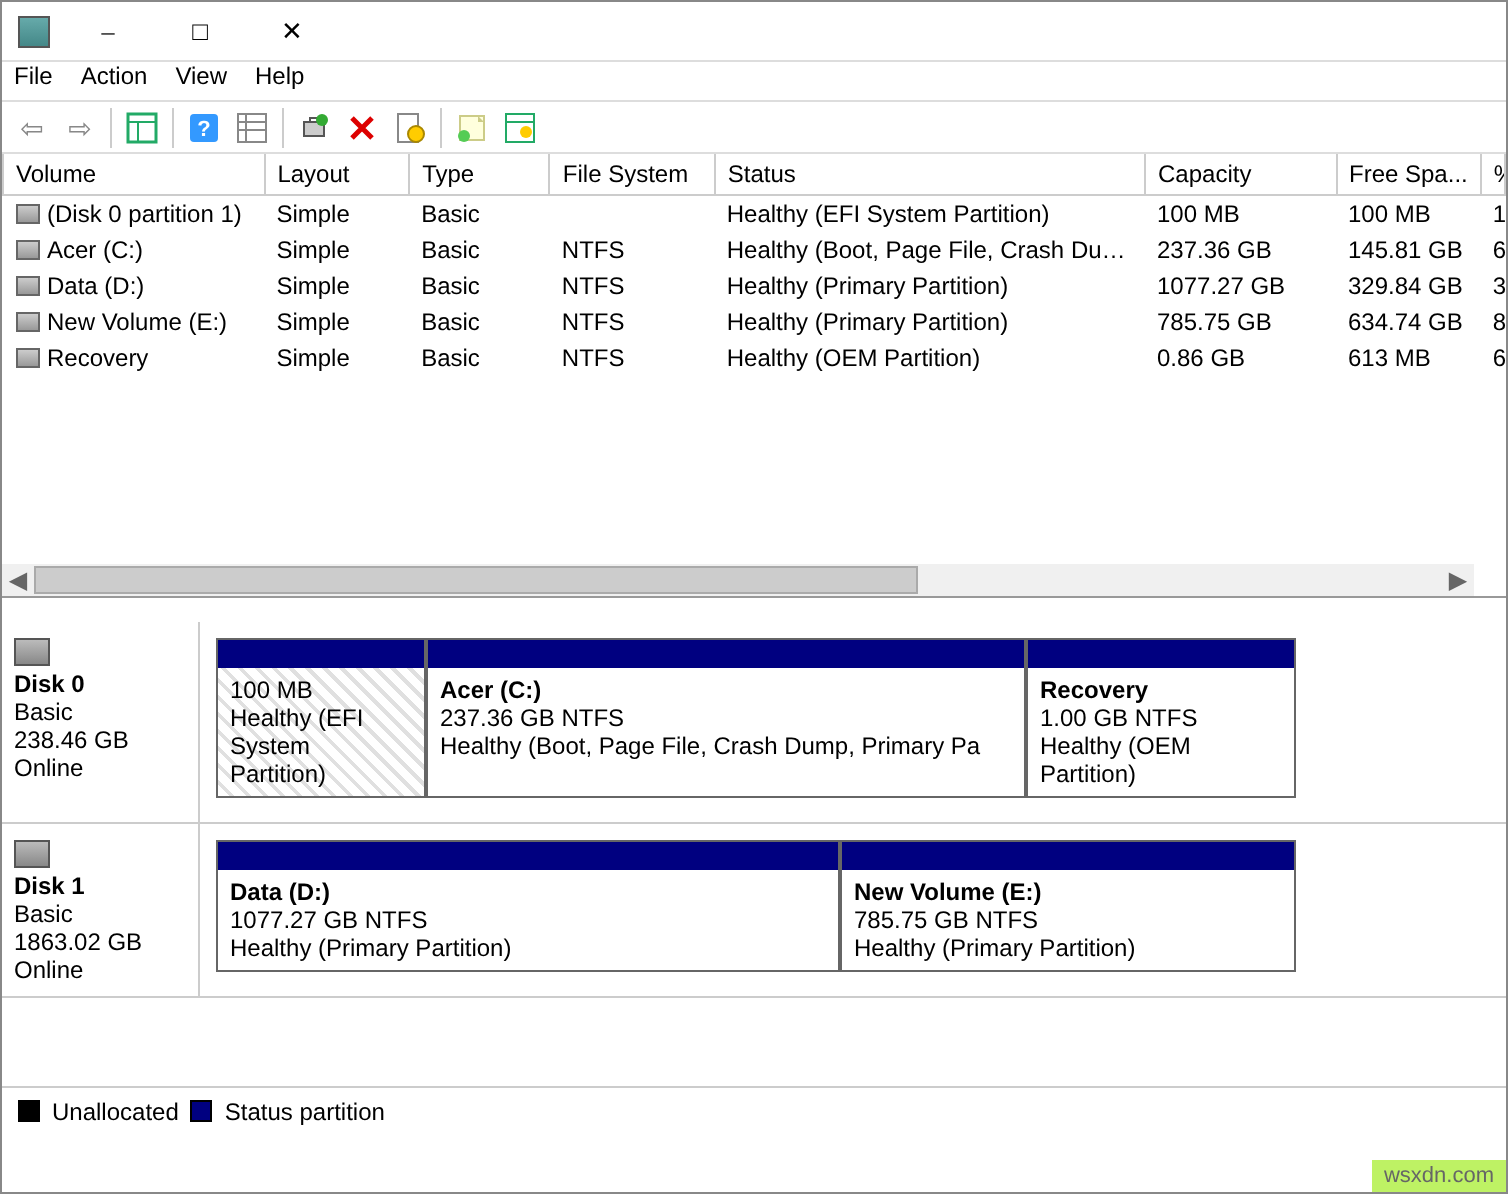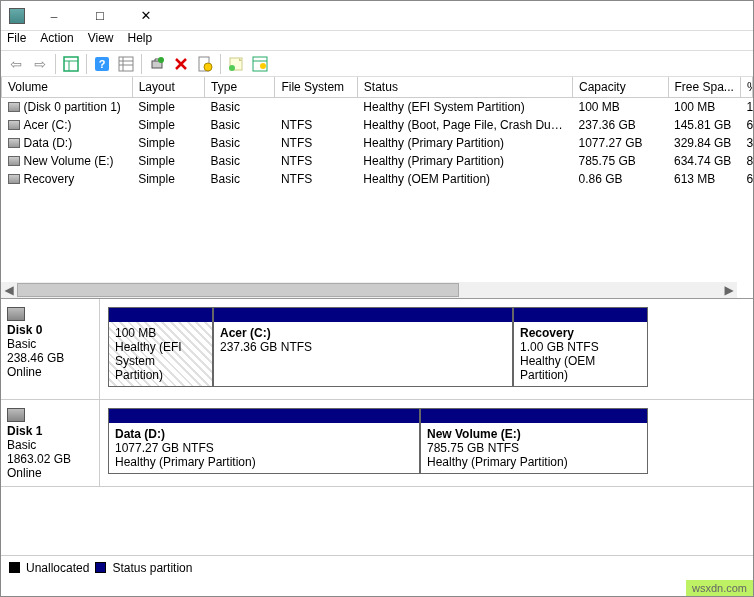--- a/index.html
+++ b/index.html
@@ -16,32 +16,32 @@
 .toolbar .sep { width: 1px; height: 20px; background: #ccc; margin: 0 2px; }
 .toolbar svg { width: 16px; height: 16px; }
 .table-wrap { height: 222px; overflow: hidden; border-bottom: 1px solid #999; position: relative; }
 .grid { width: 100%; border-collapse: collapse; table-layout: fixed; }
 .grid th { text-align: left; font-weight: normal; background: #fff; border: 1px solid #ccc; border-top: none; padding: 2px 6px; height: 20px; font-size: 12px; white-space: nowrap; overflow: hidden; }
 .grid td { padding: 2px 6px; font-size: 12px; white-space: nowrap; overflow: hidden; text-overflow: ellipsis; }
 .vol-icon { display: inline-block; width: 12px; height: 10px; background: linear-gradient(#ccc,#999); border: 1px solid #666; margin-right: 4px; vertical-align: middle; }
 .scroll-h { position: absolute; bottom: 0; left: 0; right: 16px; height: 16px; background: #f0f0f0; display: flex; align-items: center; }
 .scroll-h .thumb { height: 14px; background: #ccc; border: 1px solid #aaa; }
 .scroll-h .arrow { width: 16px; text-align: center; color: #666; }
-.disk-pane { overflow: auto; }
+.disk-pane { overflow: auto; margin-top: 12px; }
 .disk-row { display: flex; border-bottom: 1px solid #ccc; background: #fff; }
 .disk-label { width: 99px; padding: 8px 6px 4px 6px; font-size: 12px; border-right: 1px solid #ccc; background: #fff; display: flex; flex-direction: column; }
 .disk-label .dicon { width: 18px; height: 14px; background: linear-gradient(#bbb,#888); border: 1px solid #555; margin-bottom: 2px; display: inline-block; }
 .disk-label b { font-weight: bold; }
 .disk-parts { flex: 1; padding: 8px 8px 12px 8px; display: flex; gap: 0; }
 .part { border: 1px solid #666; margin-right: 0; display: flex; flex-direction: column; font-size: 12px; overflow: hidden; }
 .part .stripe { height: 14px; background: #000080; }
 .part .body { padding: 4px 6px; flex: 1; }
 .part .body b { font-weight: bold; }
 .part.efi .body { background: repeating-linear-gradient(45deg, #fff, #fff 4px, #e0e0e0 4px, #e0e0e0 6px); }
-.legend { display: flex; align-items: center; gap: 6px; padding: 4px 8px; border-top: 1px solid #ccc; font-size: 12px; height: 24px; margin-top: 24px; }
+.legend { display: flex; align-items: center; gap: 6px; padding: 4px 8px; border-top: 1px solid #ccc; font-size: 12px; height: 24px; }
 .legend .sw { width: 11px; height: 11px; display: inline-block; border: 1px solid #000; }
 .footer { position: absolute; bottom: 0; right: 0; font-size: 11px; color: #666; padding: 2px 6px; background: #bef264; }
 </style>
 </head>
 <body>
 
 <div class="titlebar">
   <span class="icon"></span>
   <div class="btn">–</div>
   <div class="btn">□</div>
@@ -211,21 +211,21 @@
         <span>238.46 GB</span>
         <span>Online</span>
       </div>
       <div class="disk-parts">
         <div class="part efi" style="width: 105px;">
           <div class="stripe"></div>
           <div class="body"><span>100 MB</span><br><span>Healthy (EFI System Partition)</span></div>
         </div>
         <div class="part" style="width: 300px;">
           <div class="stripe"></div>
-          <div class="body"><b>Acer  (C:)</b><br><span>237.36 GB NTFS</span><br></div>
+          <div class="body"><b>Acer  (C:)</b><br><span>237.36 GB NTFS</span><br><span>Healthy (Boot, Page File, Crash Dump, Primary Pa</span></div>
         </div>
         <div class="part" style="width: 135px;">
           <div class="stripe"></div>
           <div class="body"><b>Recovery</b><br><span>1.00 GB NTFS</span><br><span>Healthy (OEM Partition)</span></div>
         </div>
       </div>
     </div>
     <div class="disk-row">
       <div class="disk-label">
         <span class="dicon"></span>

